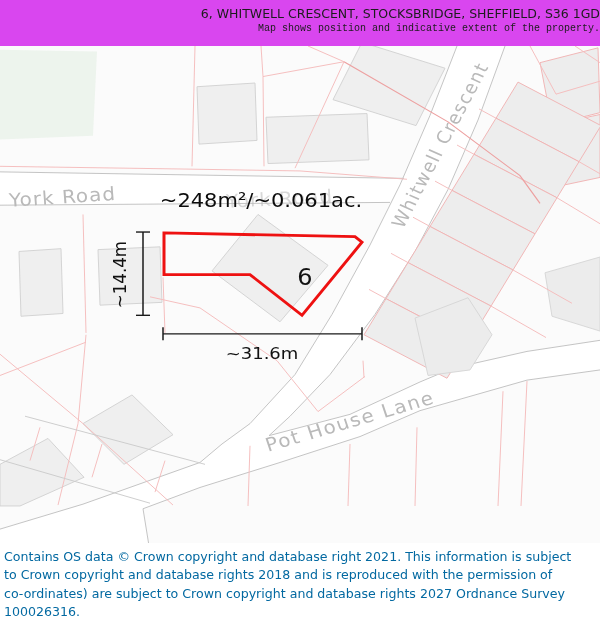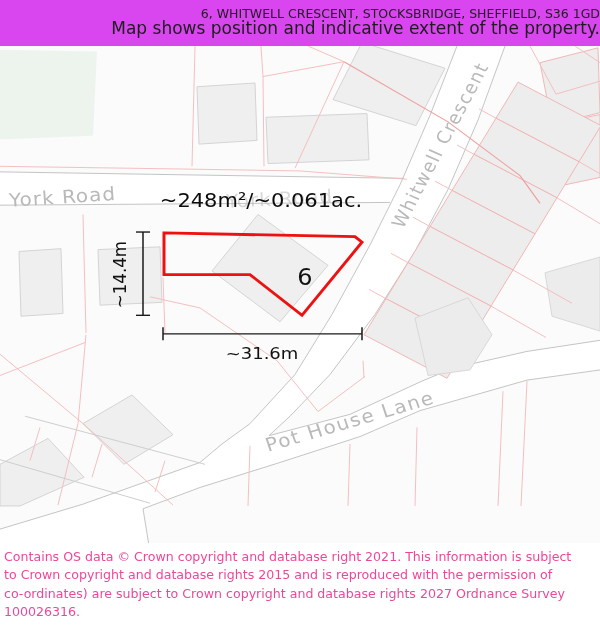--- a/index.html
+++ b/index.html
@@ -1,23 +1,23 @@
 <!DOCTYPE html>
 <html><head>
 <meta charset="utf-8">
 <style>
   html,body{margin:0;padding:0;background:#ffffff;}
   body{width:600px;height:625px;overflow:hidden;font-family:"DejaVu Sans","Liberation Sans",sans-serif;}
   .header{height:40px;padding-top:6px;text-align:right;background:#d946ef;}
   .header .line1{font-size:12.5px;line-height:15px;color:#1c1c1c;}
-  .header .line2{font-size:17px;line-height:15px;color:#1c1c1c;}
+  .header .line2{font-size:10px;line-height:15px;color:#1c1c1c;font-family:Liberation Mono, monospace;}
   .map-wrap{width:600px;height:497px;position:relative;background:#fbfbfb;}
   svg{display:block;}
   .footer{padding:5px 4px 0 4px;background:#ffffff;}
-  .footer .fline{font-size:12.6px;line-height:18.4px;color:#ec4899;white-space:nowrap;}
+  .footer .fline{font-size:12.6px;line-height:18.4px;color:#0369a1;white-space:nowrap;}
   
   .bld{fill:#efefef;stroke:#d2d2d2;stroke-width:1;}
   .bld-e{fill:#ededed;stroke:#f0b4b4;stroke-width:1;}
   .bld-g{fill:#ececec;stroke:#d6d6d6;stroke-width:1;}
   .road{fill:#ffffff;}
   .redge{fill:none;stroke:#c2c2c2;stroke-width:1;}
   .pink{fill:none;stroke:#f5bcbc;stroke-width:1;}
   .pink-strong{fill:none;stroke:#eda0a0;stroke-width:1.2;}
   .gline{fill:none;stroke:#cccccc;stroke-width:1;}
   .roadlabel{fill:#b9b9b9;}
@@ -143,16 +143,16 @@
   </g>
 
   <text x="261" y="214" text-anchor="middle" font-size="21" fill="#0c0c0c">~248m²/~0.061ac.</text>
 
   <text x="305" y="298" text-anchor="middle" font-size="24" fill="#111111">6</text>
 </svg>
 </div>
 
 <div class="footer">
   <div class="fline">Contains OS data © Crown copyright and database right 2021. This information is subject</div>
-  <div class="fline">to Crown copyright and database rights 2015 and is reproduced with the permission of</div>
+  <div class="fline">to Crown copyright and database rights 2018 and is reproduced with the permission of</div>
   <div class="fline">co-ordinates) are subject to Crown copyright and database rights 2027 Ordnance Survey</div>
   <div class="fline">100026316.</div>
 </div>
 
 </body></html>

